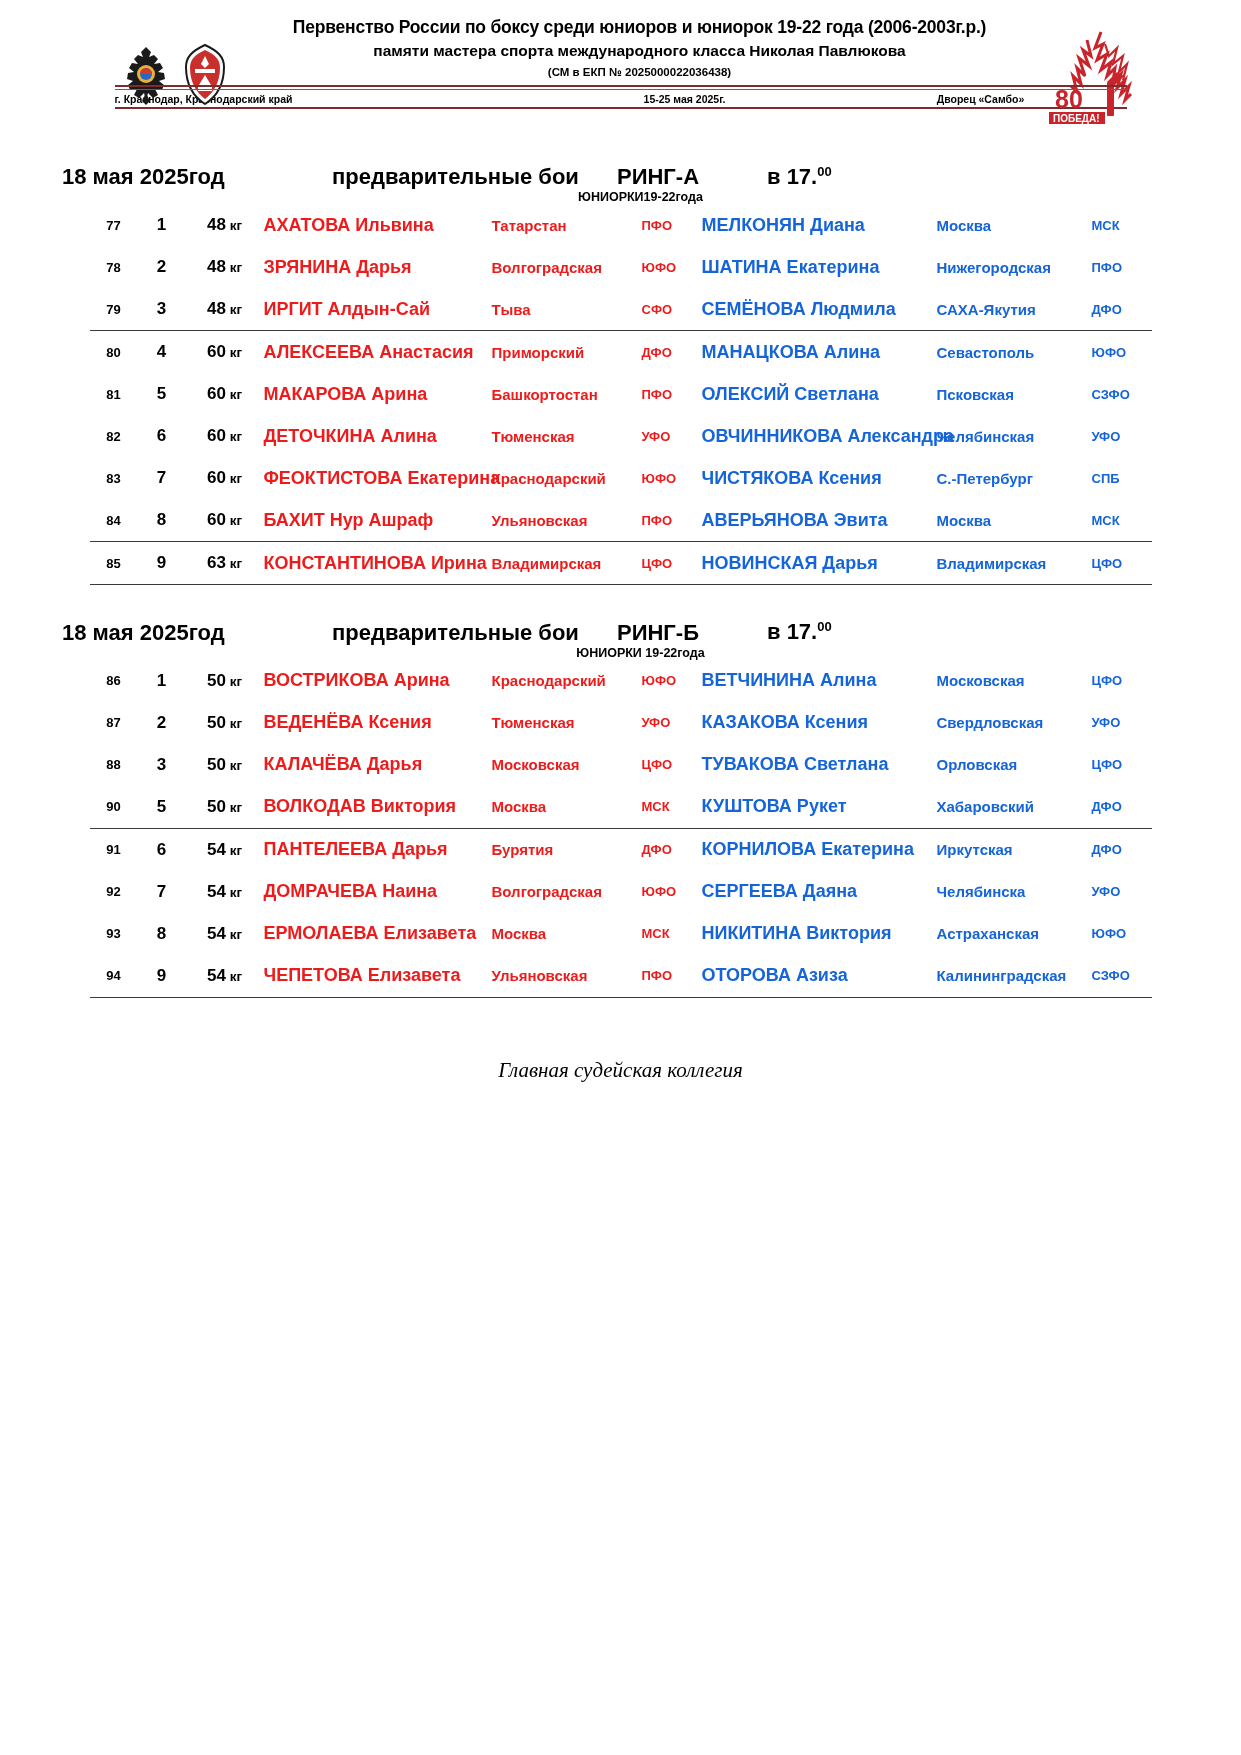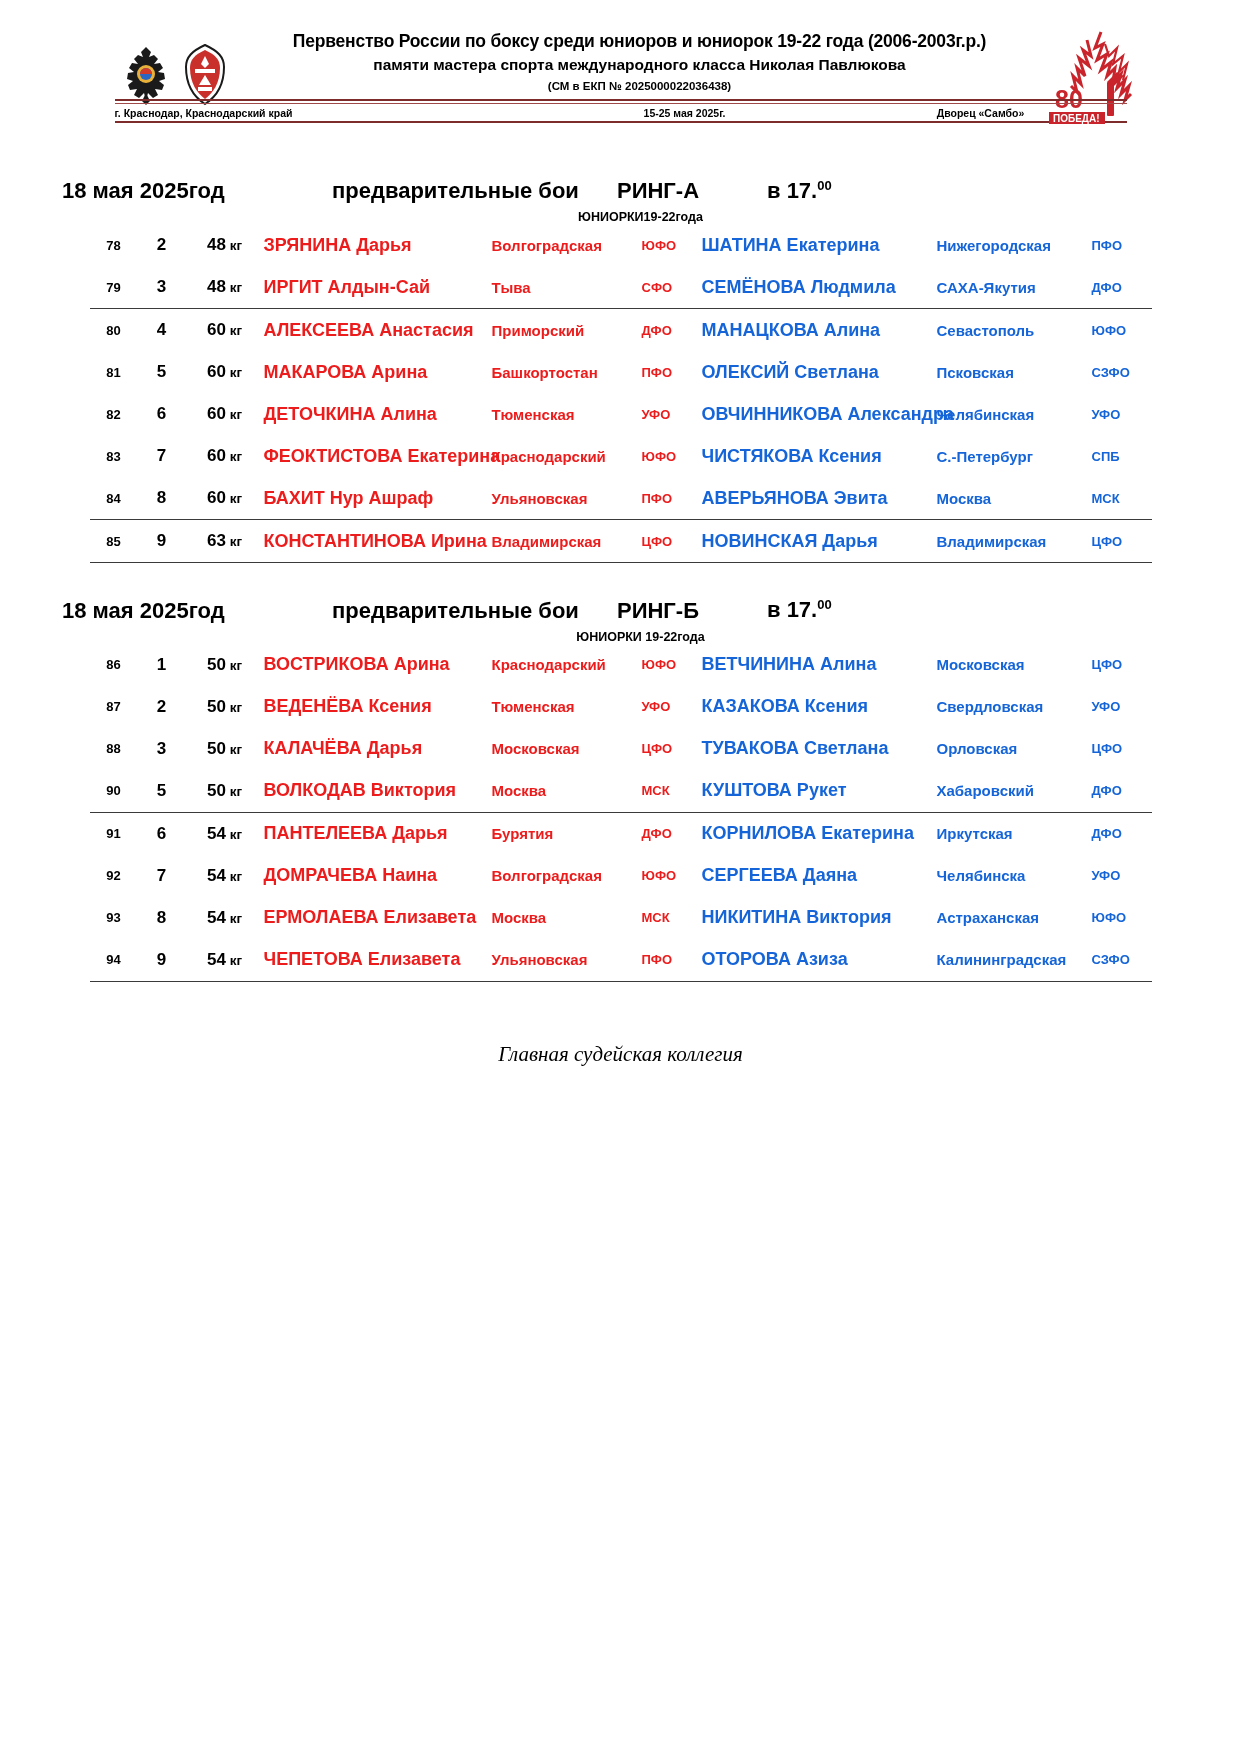--- a/index.html
+++ b/index.html
@@ -12,21 +12,21 @@
     height: 1755px;
     font-family: "Liberation Sans", sans-serif;
     color: #000000;
     position: relative;
     overflow: hidden;
   }
 
   
   .doc-header {
     position: relative;
-    padding: 30px 0 0 0;
+    padding: 16px 0 0 0;
     height: 110px;
   }
   .emblems {
     position: absolute;
     left: 118px;
     top: 42px;
     width: 120px;
     height: 66px;
     display: flex;
     align-items: center;
@@ -118,21 +118,21 @@
   .st-ring  { width: 150px; }
   .st-time  { width: 140px; }
   .st-time sup { font-size: 13px; vertical-align: super; }
 
   .section-sub {
     text-align: center;
     padding-left: 40px;
     font-family: "Liberation Sans Narrow", "Liberation Sans", sans-serif;
     font-weight: bold;
     font-size: 12.5px;
-    margin-top: 6px;
+    margin-top: 0;
   }
 
   
   .bout-table {
     width: 1012px;
     margin: 0 auto;
     border-collapse: collapse;
     table-layout: fixed;
   }
   .bout-table td {
@@ -233,20 +233,31 @@
       <div class="section-title-row">
         <div class="st-date">18 мая 2025год</div>
         <div class="st-stage">предварительные бои</div>
         <div class="st-ring">РИНГ-А</div>
         <div class="st-time"><span>в 17.</span><sup>00</sup></div>
       </div>
       <div class="section-sub">ЮНИОРКИ19-22года</div>
       <table class="bout-table">
         <tbody>
           <tr>
+            <td class="c-bout">77</td>
+            <td class="c-order">1</td>
+            <td class="c-weight"><span>48</span><span class="u"> кг</span></td>
+            <td class="c-red-name">АХАТОВА Ильвина</td>
+            <td class="c-red-region">Татарстан</td>
+            <td class="c-red-fo">ПФО</td>
+            <td class="c-blue-name">МЕЛКОНЯН  Диана</td>
+            <td class="c-blue-region">Москва</td>
+            <td class="c-blue-fo">МСК</td>
+          </tr>
+          <tr>
             <td class="c-bout">78</td>
             <td class="c-order">2</td>
             <td class="c-weight"><span>48</span><span class="u"> кг</span></td>
             <td class="c-red-name">ЗРЯНИНА  Дарья</td>
             <td class="c-red-region">Волгоградская</td>
             <td class="c-red-fo">ЮФО</td>
             <td class="c-blue-name">ШАТИНА  Екатерина</td>
             <td class="c-blue-region">Нижегородская</td>
             <td class="c-blue-fo">ПФО</td>
           </tr>

